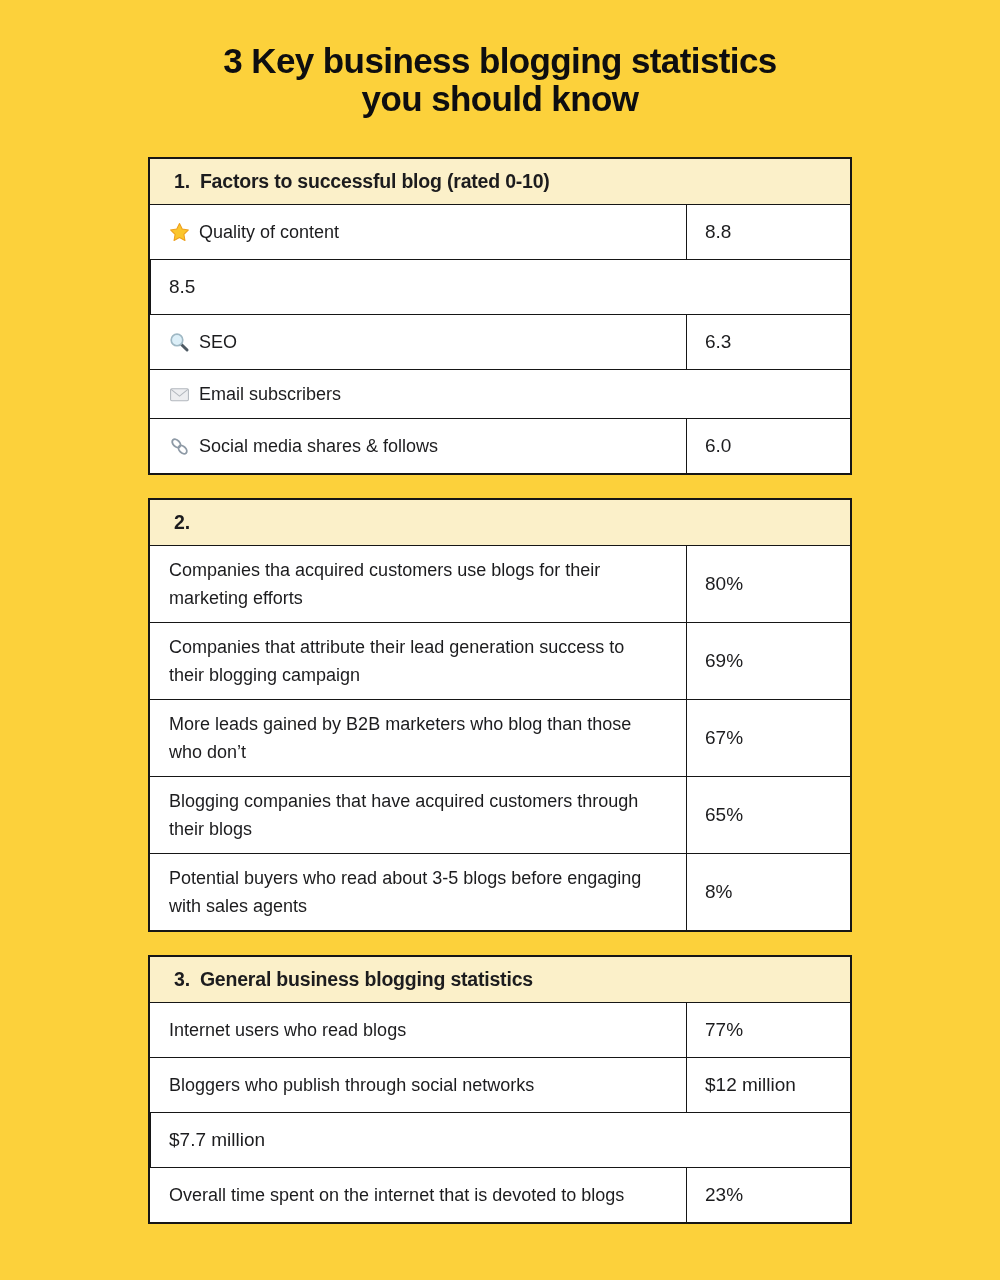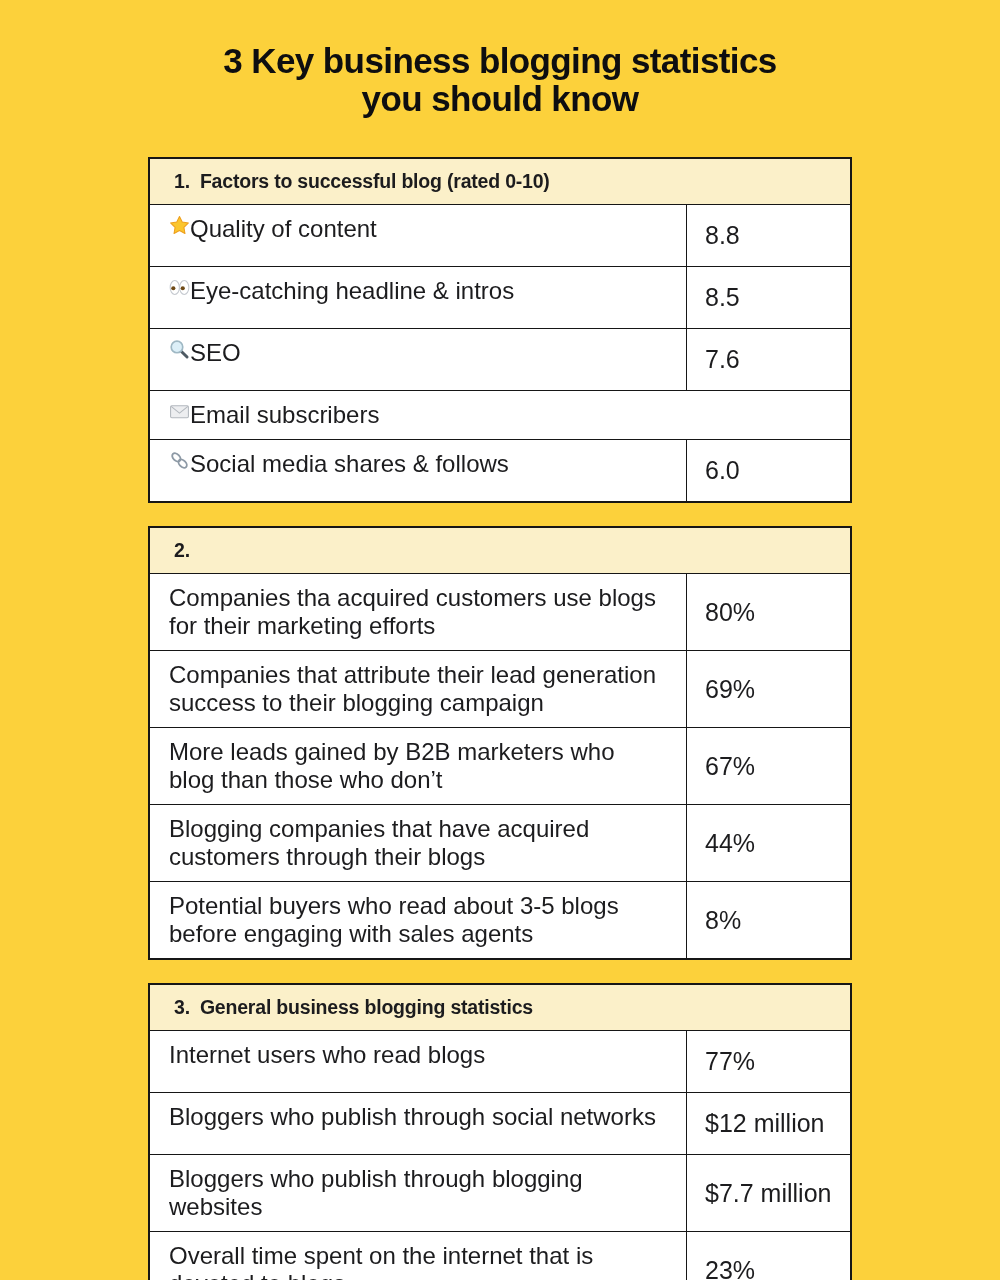--- a/index.html
+++ b/index.html
@@ -41,34 +41,35 @@
     min-height: 46px;
     font-weight: bold;
     font-size: 19.5px;
     letter-spacing: -0.2px;
   }
   .row { display: flex; }
   .row + .row { border-top: 1.5px solid var(--border-color, #161616); }
   .cell-label {
     flex: 1;
     display: flex;
-    align-items: flex-start;
+    align-items: center;
+    gap: 9px;
     padding: 10px 24px 10px 19px;
-    font-size: 24px;
+    font-size: 18px;
     line-height: 28px;
     min-height: 47px;
   }
   .cell-value {
     width: 164px;
     flex: none;
     border-left: 1.5px solid var(--border-color, #161616);
     display: flex;
     align-items: center;
     padding: 16px 18px;
-    font-size: 25px;
+    font-size: 19px;
   }
   .icon { display: inline-flex; flex: none; width: 21px; height: 21px; align-items: center; justify-content: center; }
   .icon svg { display: block; }
 </style>
 </head>
 <body>
 
 <div class="canvas">
 
   <h1 class="title">3 Key business blogging statistics you should know</h1>
@@ -83,44 +84,33 @@
         <span class="icon">
           <svg viewBox="0 0 20 20" width="21" height="21" aria-hidden="true">
               <path d="M10 1.4l2.6 5.3 5.9.9-4.3 4.2 1 5.8L10 14.8l-5.2 2.8 1-5.8-4.3-4.2 5.9-.9z" fill="#FBC62D" stroke="#EE9F1D" stroke-width="1" stroke-linejoin="round"></path>
             </svg>
         </span>
         <span>Quality of content</span>
       </div>
       <div class="cell-value">8.8</div>
     </div>
     <div class="row">
-      <div class="cell-label">
-        <span class="icon">
-          <svg viewBox="0 0 20 20" width="21" height="21" aria-hidden="true">
-              <ellipse cx="5.5" cy="10" rx="4.4" ry="6.6" fill="#FFFFFF" stroke="#C6CAD0" stroke-width="1"></ellipse>
-              <ellipse cx="14.5" cy="10" rx="4.4" ry="6.6" fill="#FFFFFF" stroke="#C6CAD0" stroke-width="1"></ellipse>
-              <circle cx="4.1" cy="10.7" r="2" fill="#6E4A17"></circle>
-              <circle cx="13.1" cy="10.7" r="2" fill="#6E4A17"></circle>
-            </svg>
-        </span>
-        <span>Eye-catching headline &amp; intros</span>
-      </div>
       <div class="cell-value">8.5</div>
     </div>
     <div class="row">
       <div class="cell-label">
         <span class="icon">
           <svg viewBox="0 0 20 20" width="21" height="21" aria-hidden="true">
               <line x1="11.6" y1="11.6" x2="17.2" y2="17.2" stroke="#4E5A63" stroke-width="2.8" stroke-linecap="round"></line>
               <circle cx="7.6" cy="7.6" r="5.5" fill="#DCEFF8" stroke="#9FB8C4" stroke-width="1.6"></circle>
             </svg>
         </span>
         <span>SEO</span>
       </div>
-      <div class="cell-value">7.6</div>
+      <div class="cell-value">6.3</div>
     </div>
     <div class="row">
       <div class="cell-label">
         <span class="icon">
           <svg viewBox="0 0 20 20" width="21" height="21" aria-hidden="true">
               <rect x="1.5" y="4.5" width="17" height="11.5" rx="1.2" fill="#EDEEF0" stroke="#B3B8BE" stroke-width="1"></rect>
               <path d="M2 5.2l8 6.4 8-6.4" fill="none" stroke="#B3B8BE" stroke-width="1"></path>
             </svg>
         </span>
         <span>Email subscribers</span>
@@ -159,21 +149,21 @@
     <div class="row">
       <div class="cell-label">
           <span>More leads gained by B2B marketers who blog than those who don’t</span>
         </div>
       <div class="cell-value">67%</div>
     </div>
     <div class="row">
       <div class="cell-label">
           <span>Blogging companies that have acquired customers through their blogs</span>
         </div>
-      <div class="cell-value">44%</div>
+      <div class="cell-value">65%</div>
     </div>
     <div class="row">
       <div class="cell-label">
           <span>Potential buyers who read about 3-5 blogs before engaging with sales agents</span>
         </div>
       <div class="cell-value">8%</div>
     </div>
   </section>
 
   <section class="tbl">
@@ -187,23 +177,20 @@
         </div>
       <div class="cell-value">77%</div>
     </div>
     <div class="row">
       <div class="cell-label">
           <span>Bloggers who publish through social networks</span>
         </div>
       <div class="cell-value">$12 million</div>
     </div>
     <div class="row">
-      <div class="cell-label">
-          <span>Bloggers who publish through blogging websites</span>
-        </div>
       <div class="cell-value">$7.7 million</div>
     </div>
     <div class="row">
       <div class="cell-label">
           <span>Overall time spent on the internet that is devoted to blogs</span>
         </div>
       <div class="cell-value">23%</div>
     </div>
   </section>
 

